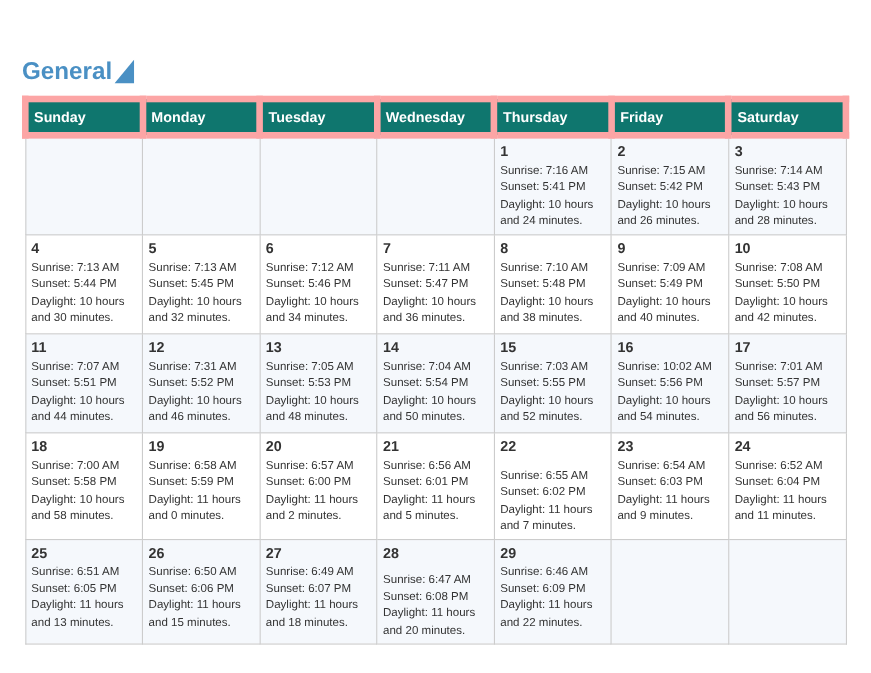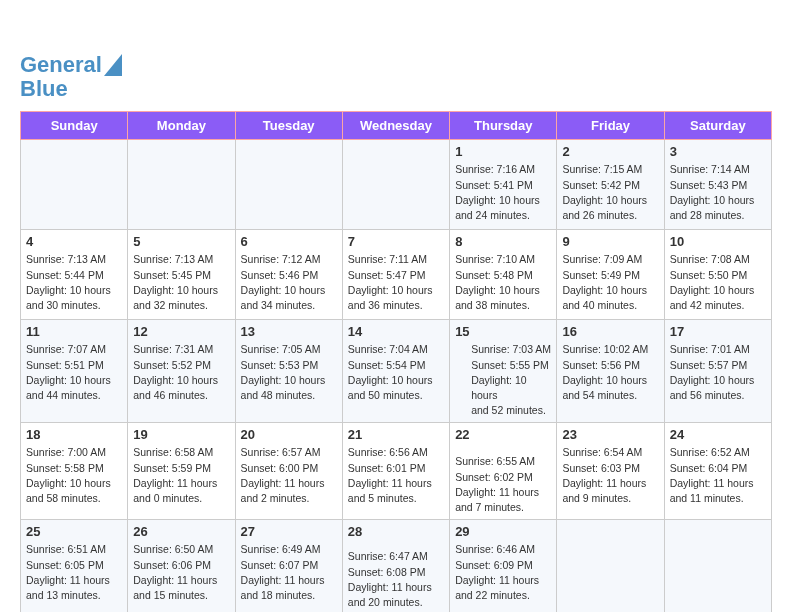--- a/index.html
+++ b/index.html
@@ -42,27 +42,27 @@
       font-size: 15px;
       color: #555;
       margin-top: 2px;
     }
     table {
       width: 100%;
       border-collapse: collapse;
       font-size: 11px;
     }
     thead tr th {
-      background-color: #8b5cf6;
+      background-color: #0f766e;
       color: white;
       padding: 6px 5px;
-      text-align: center;
+      text-align: left;
       font-size: 13px;
       font-weight: bold;
-      border: 1px solid #fca5a5;
+      border: 6px solid #fca5a5;
     }
     tbody tr td {
       border: 1px solid #ccc;
       vertical-align: top;
       padding: 4px 5px;
       min-height: 75px;
       height: 90px;
       width: 14.28%;
       color: #333;
     }
@@ -91,23 +91,20 @@
 <body>
 
 <div class="header">
   <div class="logo">
     <div style="line-height:1.1;">
       <div style="display:flex;align-items:center;">
         <span class="logo-text"><span>General</span></span>
         <svg width="18" height="22" viewBox="0 0 18 22" style="margin-left:2px;margin-top:0px;">
           <polygon points="0,22 18,0 18,22" fill="#4a90c4"></polygon>
         </svg>
-      </div>
-      <div style="display:flex;align-items:center;">
-        <span class="logo-text"><span>Blue</span></span>
       </div>
     </div>
   </div>
   <div class="title-block">
     <div class="month-title"></div>
     <div class="location"></div>
   </div>
 </div>
 
 <table>
@@ -225,21 +222,21 @@
         </td>
         <td>
           <span class="day-num">14</span>
           <div class="day-info" style="white-space: pre-line;">Sunrise: 7:04 AM
 Sunset: 5:54 PM
 Daylight: 10 hours
 and 50 minutes.</div>
         </td>
         <td>
           <span class="day-num">15</span>
-          <div class="day-info" style="white-space: pre-line; margin-left: 16px;">Sunrise: 7:03 AM
+          <div class="day-info" style="white-space: pre-line;">Sunrise: 7:03 AM
 Sunset: 5:55 PM
 Daylight: 10 hours
 and 52 minutes.</div>
         </td>
         <td>
           <span class="day-num">16</span>
           <div class="day-info" style="white-space: pre-line;">Sunrise: 10:02 AM
 Sunset: 5:56 PM
 Daylight: 10 hours
 and 54 minutes.</div>

